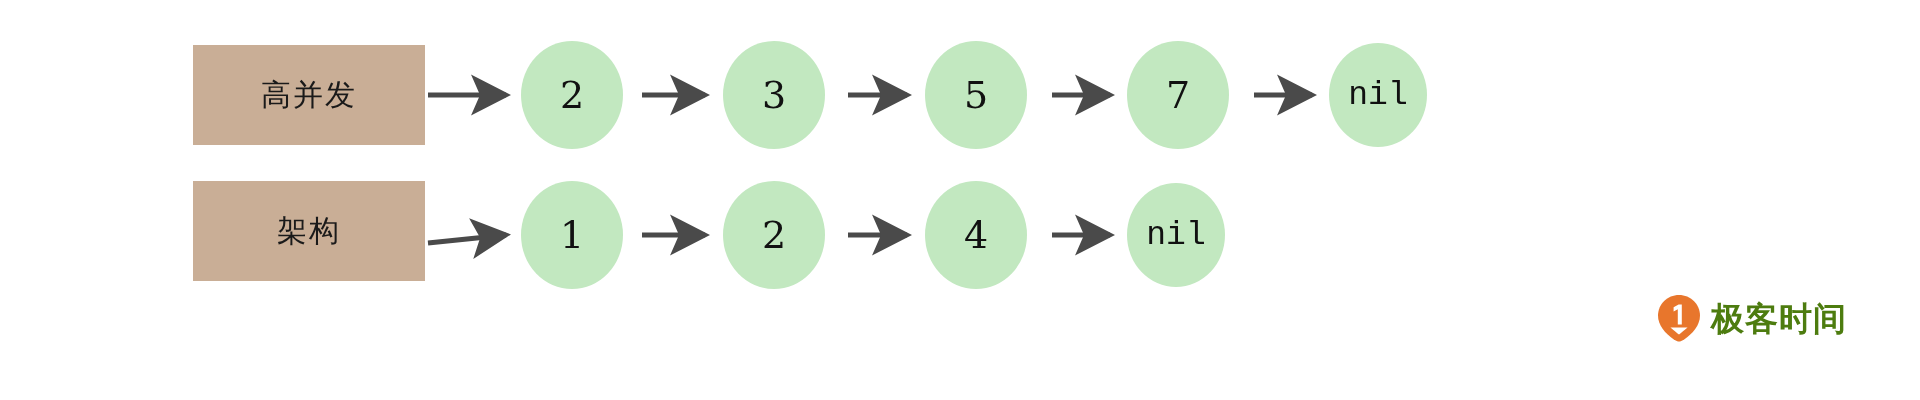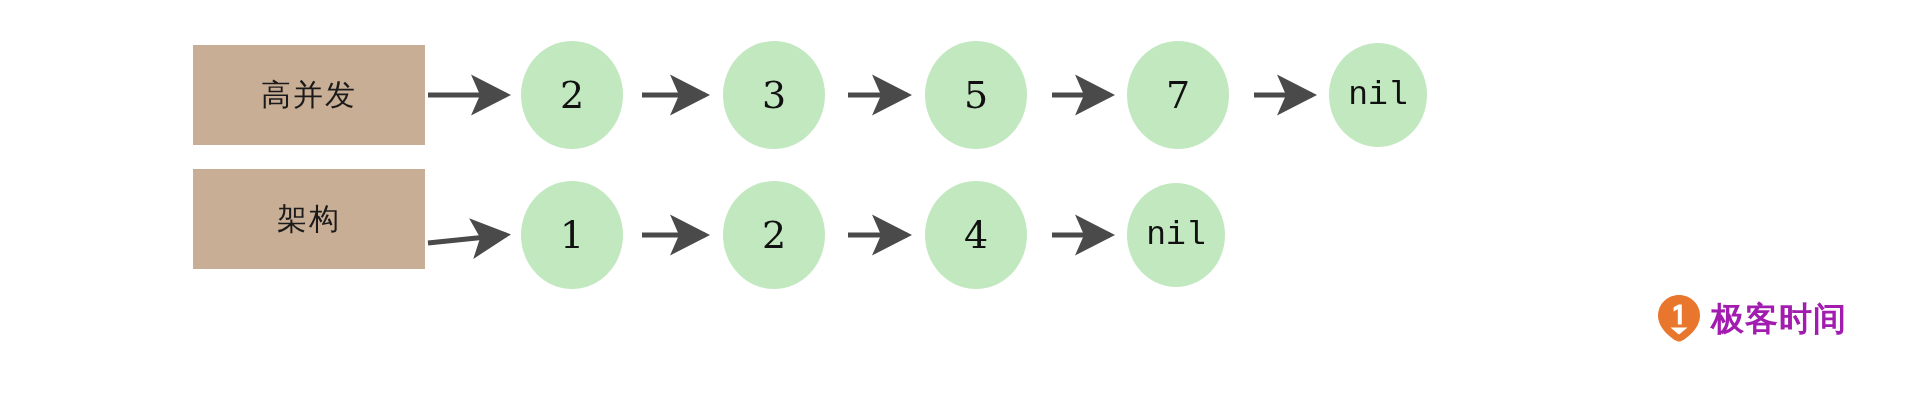--- a/index.html
+++ b/index.html
@@ -37,21 +37,21 @@
     position: absolute;
     width: 232px;
     height: 100px;
     background: #c9ae96;
     display: flex;
     align-items: center;
     justify-content: center;
     box-sizing: border-box;
   }
   #label-box-1 { left: 193px; top: 30px; }
-  #label-box-2 { left: 193px; top: 12px; }
+  #label-box-2 { left: 193px; top: 24px; }
 
   .label-text {
     font-family: "DejaVu Sans", "Liberation Sans", sans-serif;
     font-size: 30px;
     color: #1a1a1a;
     letter-spacing: 2px;
     line-height: 1;
     user-select: none;
   }
 
@@ -107,21 +107,21 @@
   }
   #logo-mark {
     width: 44px;
     height: 48px;
     flex: none;
   }
   #logo-text {
     font-family: "DejaVu Sans", "Liberation Sans", sans-serif;
     font-size: 33px;
     font-weight: bold;
-    color: #a21caf;
+    color: #4d7c0f;
     letter-spacing: 1px;
     line-height: 1;
     user-select: none;
   }
 </style>
 </head>
 <body>
 
 <div id="canvas">
 

